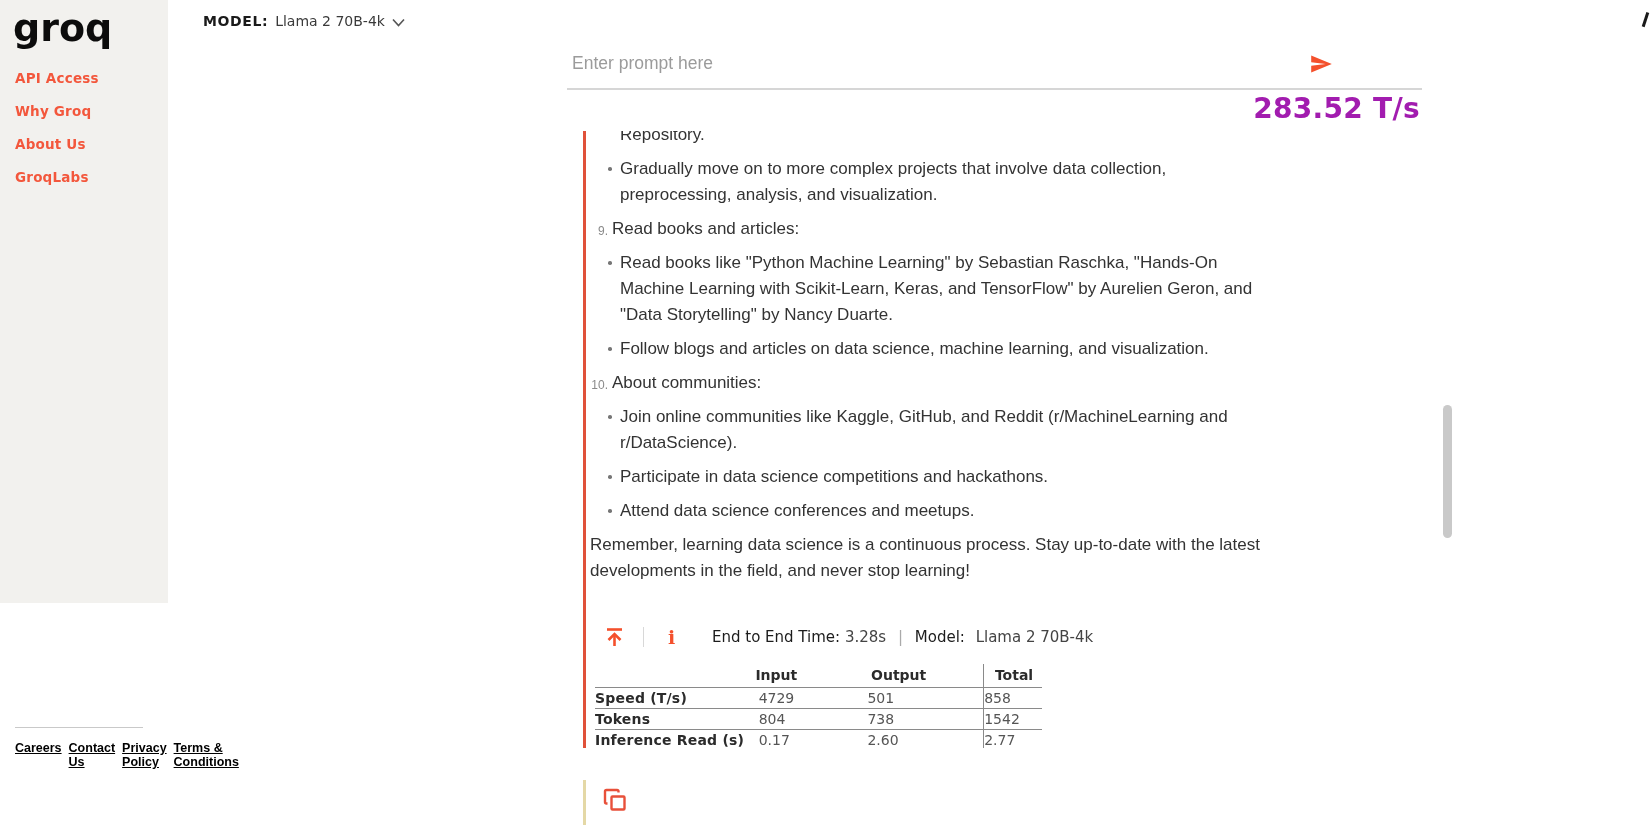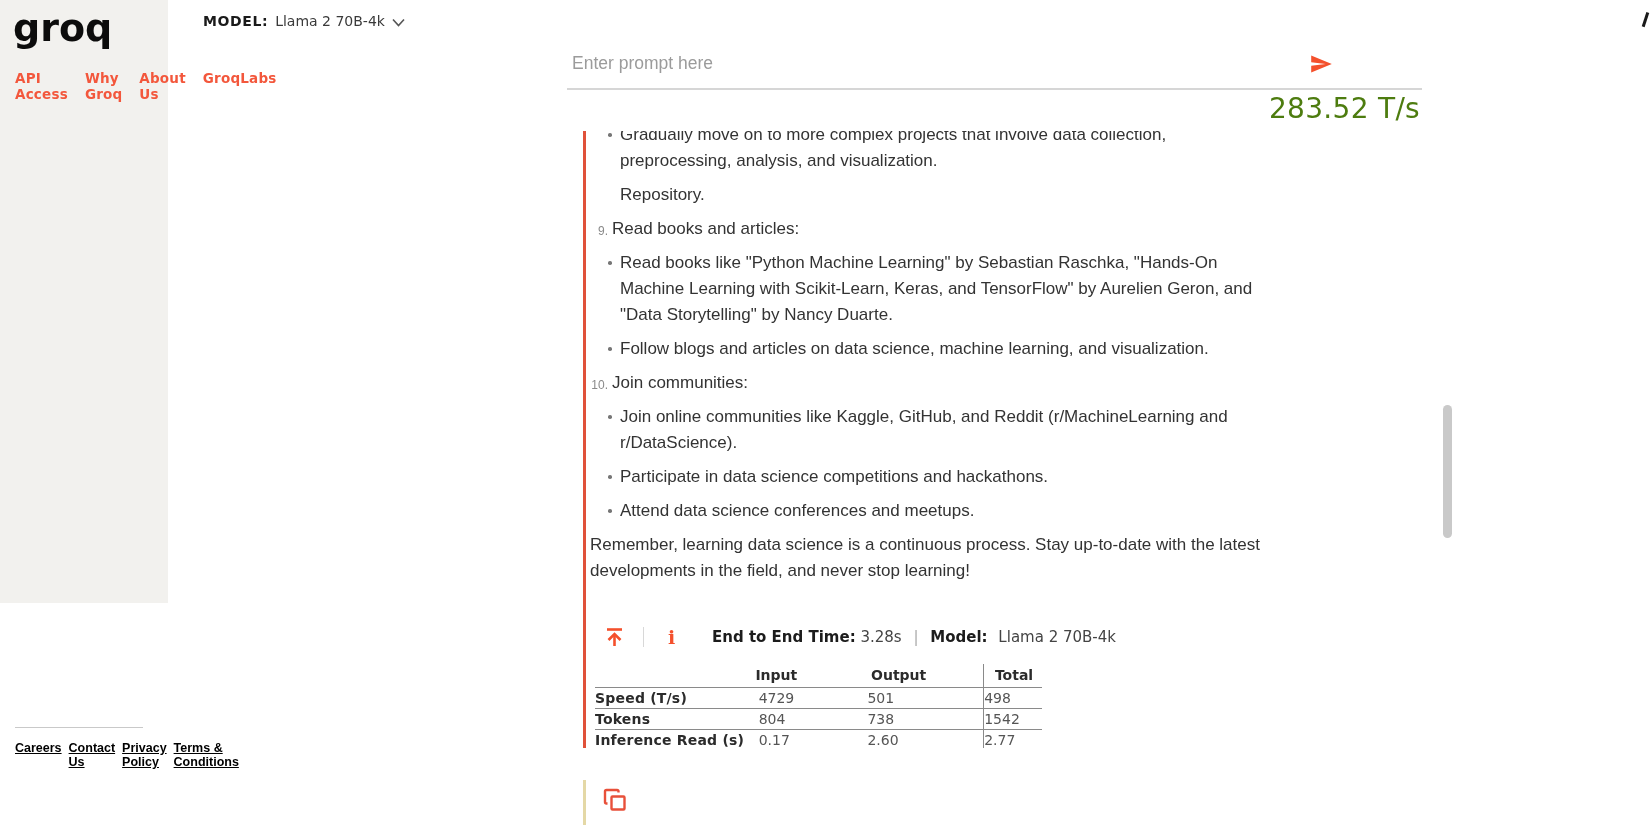--- a/index.html
+++ b/index.html
@@ -10,21 +10,21 @@
     -webkit-font-smoothing:antialiased;
   }
 
   
   .sidebar { position:absolute; left:0; top:0; width:168px; height:603px; background:#f2f1ee; }
   .logo {
     position:absolute; left:13px; top:6px;
     font-size:38px; font-weight:700; letter-spacing:0px; color:#0c0c0c;
     font-family:"DejaVu Sans",sans-serif;
   }
-  .nav { position:absolute; left:15px; top:70px; display:flex; flex-direction:row; gap:17px; }
+  .nav { position:absolute; left:15px; top:70px; display:flex; flex-direction:column; gap:17px; }
   .nav-item {
     font-size:13.5px; font-weight:700; color:#f3573c; cursor:pointer;
     font-family:"DejaVu Sans",sans-serif; letter-spacing:0.2px;
   }
   .side-divider { position:absolute; left:15px; top:727px; width:128px; height:1px; background:#c9c9c9; }
   .footer-links { position:absolute; left:15px; top:741px; display:flex; flex-direction:row; gap:7px; }
   .footer-link {
     font-size:12.5px; color:#000; text-decoration:underline; cursor:pointer;
     font-family:"Liberation Sans",sans-serif; font-weight:600;
   }
@@ -44,21 +44,21 @@
     position:absolute; left:570px; top:46px; width:720px; height:32px;
     border:none; outline:none; background:transparent;
     font-size:17.5px; color:#333; font-family:"Liberation Sans",sans-serif;
   }
   .prompt-input::placeholder { color:#9b9b9b; opacity:1; }
   .prompt-underline { position:absolute; left:567px; top:88px; width:855px; height:2px; background:#d6d6d6; }
   .send-btn { position:absolute; left:1309px; top:52px; width:24px; height:24px; cursor:pointer; }
 
   .tps {
     position:absolute; right:230px; top:92px;
-    font-size:28px; font-weight:400; color:#4d7c0f; letter-spacing:0.3px;
+    font-size:28px; font-weight:700; color:#a21caf; letter-spacing:0.3px;
     font-family:"DejaVu Sans",sans-serif;
     margin-left:40px;
   }
 
   
   .red-border { position:absolute; left:583px; top:131px; width:3px; height:617px; background:#e0513a; }
   .response-wrap { position:absolute; left:586px; top:131px; width:760px; height:480px; overflow:hidden; }
   .response-content {
     margin-top:-9px; margin-left:4px; width:740px;
     font-family:"Liberation Sans",sans-serif; font-size:17px; line-height:26px; color:#333;
@@ -78,21 +78,21 @@
 
   
   .meta-row { position:absolute; left:605px; top:626px; height:22px; display:flex; align-items:center; }
   .scrolltop-btn { width:19px; height:20px; cursor:pointer; }
   .meta-divider { width:1px; height:20px; background:#d8d8d8; margin-left:19px; }
   .info-btn {
     margin-left:24px; width:10px; cursor:pointer;
     font-family:"DejaVu Serif",serif; font-weight:700; font-size:19px; color:#f4502c; line-height:20px;
   }
   .meta-text { margin-left:34px; font-size:15px; color:#444; font-family:"DejaVu Sans",sans-serif; }
-  .meta-bold { font-weight:700; color:#1c1c1c;margin-top:32px; }
+  .meta-bold { font-weight:400; color:#1c1c1c;margin-top:32px; }
   .meta-sep { color:#aaa; margin:0 7px; }
   .meta-model-val { margin-left:6px; }
 
   
   .stats { position:absolute; left:595px; top:662px; width:447px; font-size:14px; font-family:"DejaVu Sans",sans-serif; }
   .srow { display:flex; align-items:center; height:20px; }
   .srow-header { height:25px;gap:27px; }
   .hline { height:1px; background:#8a8a8a; width:447px; }
   .c-label { width:167px; box-sizing:border-box; font-weight:700; color:#2b2b2b; letter-spacing:0.2px; }
   .c-input { width:111px; color:#555; }
@@ -148,31 +148,31 @@
   <svg width="24" height="24" viewBox="0 0 24 24">
       <path d="M2.2 20.4 L22.8 12 L2.2 3.6 L2.2 10.2 L16.6 12 L2.2 13.8 Z" fill="#f4502c"></path>
     </svg>
 </div>
 
 <div class="tps">283.52 T/s</div>
 
 <div class="red-border"></div>
 <div class="response-wrap">
   <div class="response-content">
+    <div class="item continuation">Repository.</div>
     <div class="item bullet">Gradually move on to more complex projects that involve data collection, preprocessing, analysis, and visualization.</div>
-    <div class="item continuation">Repository.</div>
     <div class="item numbered">
       <span class="num-marker">9.</span>
       <span>Read books and articles:</span>
     </div>
     <div class="item bullet">Read books like "Python Machine Learning" by Sebastian Raschka, "Hands-On Machine Learning with Scikit-Learn, Keras, and TensorFlow" by Aurelien Geron, and "Data Storytelling" by Nancy Duarte.</div>
     <div class="item bullet">Follow blogs and articles on data science, machine learning, and visualization.</div>
     <div class="item numbered">
       <span class="num-marker">10.</span>
-      <span>Join communities:</span>
+      <span>About communities:</span>
     </div>
     <div class="item bullet">Join online communities like Kaggle, GitHub, and Reddit (r/MachineLearning and r/DataScience).</div>
     <div class="item bullet">Participate in data science competitions and hackathons.</div>
     <div class="item bullet">Attend data science conferences and meetups.</div>
     <div class="item paragraph">Remember, learning data science is a continuous process. Stay up-to-date with the latest developments in the field, and never stop learning!</div>
   </div>
 </div>
 
 <div class="meta-row">
   <div class="scrolltop-btn">
@@ -198,21 +198,21 @@
     <div class="c-label"></div>
     <div class="c-input">Input</div>
     <div class="c-output">Output</div>
     <div class="c-total">Total</div>
   </div>
   <div class="hline"></div>
   <div class="srow">
     <div class="c-label">Speed (T/s)</div>
     <div class="c-input">4729</div>
     <div class="c-output">501</div>
-    <div class="c-total">498</div>
+    <div class="c-total">858</div>
   </div>
   <div class="hline"></div>
   <div class="srow">
     <div class="c-label">Tokens</div>
     <div class="c-input">804</div>
     <div class="c-output">738</div>
     <div class="c-total">1542</div>
   </div>
   <div class="hline"></div>
   <div class="srow">

